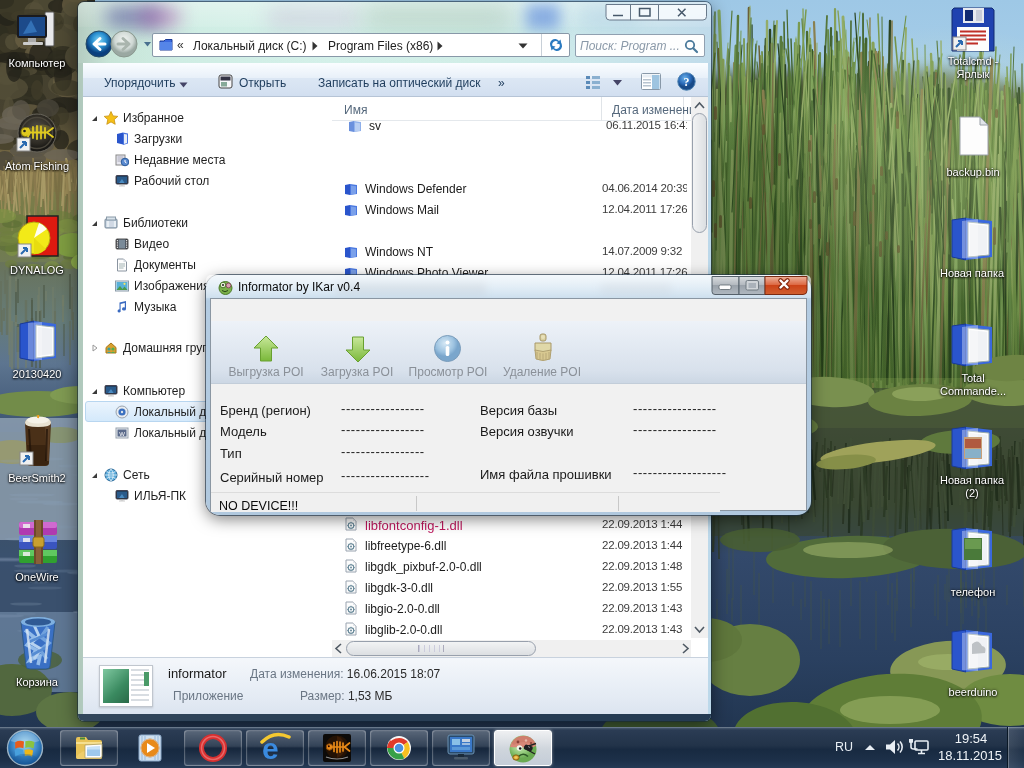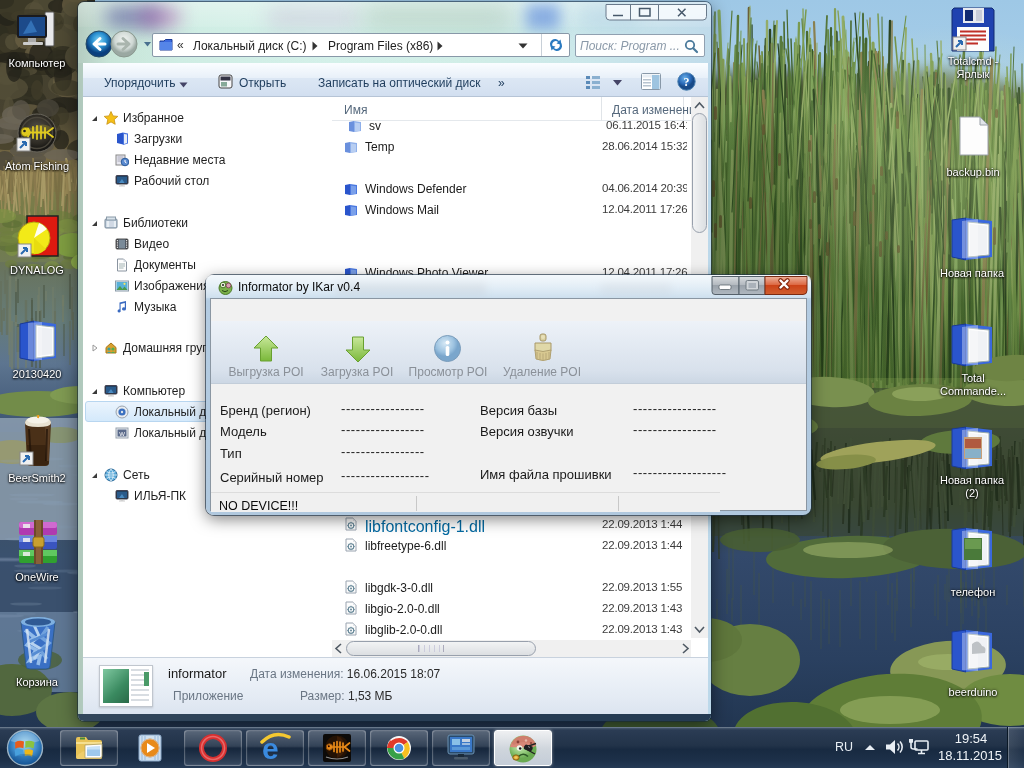--- a/index.html
+++ b/index.html
@@ -2072,61 +2072,68 @@
 <span class="abs" style="left:280px;top:6px;font-size:12px;color:#55687c;width:79px;overflow:hidden;white-space:nowrap">Дата изменени</span>
 </div>
 <div class="abs" style="left:0;top:24px;width:355px;height:517px;overflow:hidden">
 <div class="abs" style="left:4px;top:-6px;width:355px;height:21px">
               <svg class="abs" style="left:12px;top:3px" width="14" height="14" viewBox="0 0 14 14">
                 <use href="#fold_l"></use>
               </svg>
               <span class="abs" style="left:33px;top:3.5px;font-size:12px;color:#1a1a1a;white-space:nowrap">sv</span>
               <span class="abs" style="left:270px;top:4px;font-size:11.5px;letter-spacing:-0.2px;color:#3c3c3c;white-space:nowrap">06.11.2015 16:41</span>
             </div>
-<div class="abs" style="left:0;top:15px;width:355px;height:21px">
-              <svg class="abs" style="left:12px;top:3px" width="14" height="14" viewBox="0 0 14 14">
-                <use href="#fold_l"></use>
-              </svg>
-              <span class="abs" style="left:33px;top:3.5px;font-size:12px;color:#1a1a1a;white-space:nowrap">Temp</span>
-              <span class="abs" style="left:270px;top:4px;font-size:11.5px;letter-spacing:-0.2px;color:#3c3c3c;white-space:nowrap">28.06.2014 15:32</span>
-            </div>
 <div class="abs" style="left:0;top:57px;width:355px;height:21px">
               <svg class="abs" style="left:12px;top:3px" width="14" height="14" viewBox="0 0 14 14">
                 <use href="#fold"></use>
               </svg>
               <span class="abs" style="left:33px;top:3.5px;font-size:12px;color:#1a1a1a;white-space:nowrap">Windows Defender</span>
               <span class="abs" style="left:270px;top:4px;font-size:11.5px;letter-spacing:-0.2px;color:#3c3c3c;white-space:nowrap">04.06.2014 20:39</span>
             </div>
 <div class="abs" style="left:0;top:78px;width:355px;height:21px">
               <svg class="abs" style="left:12px;top:3px" width="14" height="14" viewBox="0 0 14 14">
                 <use href="#fold"></use>
               </svg>
               <span class="abs" style="left:33px;top:3.5px;font-size:12px;color:#1a1a1a;white-space:nowrap">Windows Mail</span>
               <span class="abs" style="left:270px;top:4px;font-size:11.5px;letter-spacing:-0.2px;color:#3c3c3c;white-space:nowrap">12.04.2011 17:26</span>
             </div>
+<div class="abs" style="left:0;top:120px;width:355px;height:21px">
+              <svg class="abs" style="left:12px;top:3px" width="14" height="14" viewBox="0 0 14 14">
+                <use href="#fold"></use>
+              </svg>
+              <span class="abs" style="left:33px;top:3.5px;font-size:12px;color:#1a1a1a;white-space:nowrap">Windows NT</span>
+              <span class="abs" style="left:270px;top:4px;font-size:11.5px;letter-spacing:-0.2px;color:#3c3c3c;white-space:nowrap">14.07.2009 9:32</span>
+            </div>
 <div class="abs" style="left:0;top:141px;width:355px;height:21px">
               <svg class="abs" style="left:12px;top:3px" width="14" height="14" viewBox="0 0 14 14">
                 <use href="#fold"></use>
               </svg>
               <span class="abs" style="left:33px;top:3.5px;font-size:12px;color:#1a1a1a;white-space:nowrap">Windows Photo Viewer</span>
               <span class="abs" style="left:270px;top:4px;font-size:11.5px;letter-spacing:-0.2px;color:#3c3c3c;white-space:nowrap">12.04.2011 17:26</span>
             </div>
 <div class="abs" style="left:0;top:393px;width:355px;height:21px">
               <svg class="abs" style="left:12px;top:3px" width="14" height="14" viewBox="0 0 14 14">
                 <use href="#dll"></use>
               </svg>
-              <span class="abs" style="left:33px;top:3.5px;font-size:16px;color:#0369a1;white-space:nowrap">libfontconfig-1.dll</span>
+              <span class="abs" style="left:33px;top:3.5px;font-size:13px;color:#be185d;white-space:nowrap">libfontconfig-1.dll</span>
               <span class="abs" style="left:270px;top:4px;font-size:11.5px;letter-spacing:-0.2px;color:#3c3c3c;white-space:nowrap">22.09.2013 1:44</span>
             </div>
 <div class="abs" style="left:0;top:414px;width:355px;height:21px">
               <svg class="abs" style="left:12px;top:3px" width="14" height="14" viewBox="0 0 14 14">
                 <use href="#dll"></use>
               </svg>
               <span class="abs" style="left:33px;top:3.5px;font-size:12px;color:#1a1a1a;white-space:nowrap">libfreetype-6.dll</span>
               <span class="abs" style="left:270px;top:4px;font-size:11.5px;letter-spacing:-0.2px;color:#3c3c3c;white-space:nowrap">22.09.2013 1:44</span>
+            </div>
+<div class="abs" style="left:0;top:435px;width:355px;height:21px">
+              <svg class="abs" style="left:12px;top:3px" width="14" height="14" viewBox="0 0 14 14">
+                <use href="#dll"></use>
+              </svg>
+              <span class="abs" style="left:33px;top:3.5px;font-size:12px;color:#1a1a1a;white-space:nowrap">libgdk_pixbuf-2.0-0.dll</span>
+              <span class="abs" style="left:270px;top:4px;font-size:11.5px;letter-spacing:-0.2px;color:#3c3c3c;white-space:nowrap">22.09.2013 1:48</span>
             </div>
 <div class="abs" style="left:0;top:456px;width:355px;height:21px">
               <svg class="abs" style="left:12px;top:3px" width="14" height="14" viewBox="0 0 14 14">
                 <use href="#dll"></use>
               </svg>
               <span class="abs" style="left:33px;top:3.5px;font-size:12px;color:#1a1a1a;white-space:nowrap">libgdk-3-0.dll</span>
               <span class="abs" style="left:270px;top:4px;font-size:11.5px;letter-spacing:-0.2px;color:#3c3c3c;white-space:nowrap">22.09.2013 1:55</span>
             </div>
 <div class="abs" style="left:0;top:477px;width:355px;height:21px">
               <svg class="abs" style="left:12px;top:3px" width="14" height="14" viewBox="0 0 14 14">
@@ -2174,21 +2181,21 @@
    </div>
    <span class="abs" style="left:85px;top:8px;font-size:13px;color:#1a1a1a">informator</span>
    <span class="abs" style="left:90px;top:31px;font-size:12px;color:#6a7684">Приложение</span>
    <span class="abs" style="left:167px;top:9px;font-size:12px;color:#6a7684">Дата изменения: <span style="color:#2a2a2a">16.06.2015 18:07</span></span>
    <span class="abs" style="left:217px;top:31px;font-size:12px;color:#6a7684">Размер: <span style="color:#2a2a2a">1,53 МБ</span></span>
  </div>
 
  <div class="abs" style="left:0;top:712px;width:633px;height:7px;border-radius:0 0 6px 6px;background:linear-gradient(90deg,#33475c,#2a3f55 40%,#243a52)"></div>
 </div>
 
-<div id="dlg" class="win" style="left:206px;top:275px;width:605px;height:240px;border-radius:8px;background:linear-gradient(180deg,#d8e9f5 0,#c2d8ea 22px,#b4cce2 26px,#b0c8de 100%);box-shadow:0 0 0 1px rgba(30,50,70,.65),0 4px 16px rgba(0,0,0,.5)">
+<div id="dlg" class="win" style="left:206px;top:275px;width:605px;height:240px;border-radius:14px;background:linear-gradient(180deg,#d8e9f5 0,#c2d8ea 22px,#b4cce2 26px,#b0c8de 100%);box-shadow:0 0 0 1px rgba(30,50,70,.65),0 4px 16px rgba(0,0,0,.5)">
 
   <div class="abs" style="left:130px;top:6px;width:150px;height:13px;background:#aab6c2;filter:blur(4px);opacity:.45"></div>
   <div class="abs" style="left:395px;top:7px;width:70px;height:11px;background:#b0bcc8;filter:blur(4px);opacity:.4"></div>
   <div class="abs" style="left:0;top:0;width:100%;height:23px;border-radius:5px 5px 0 0;background:linear-gradient(180deg,rgba(255,255,255,.7),rgba(255,255,255,.2))"></div>
 
   <svg class="abs" style="left:12px;top:5px" width="15" height="15" viewBox="0 0 15 15">
         <circle cx="7.5" cy="8" r="6.5" fill="#7ab04a" stroke="#4a7a28"></circle>
         <circle cx="5" cy="5" r="2.8" fill="#e8f0d8" stroke="#4a7a28"></circle>
         <circle cx="10.5" cy="5.5" r="2.4" fill="#d8a0b0" stroke="#8a5060"></circle>
         <circle cx="5" cy="5" r="1" fill="#222"></circle>

